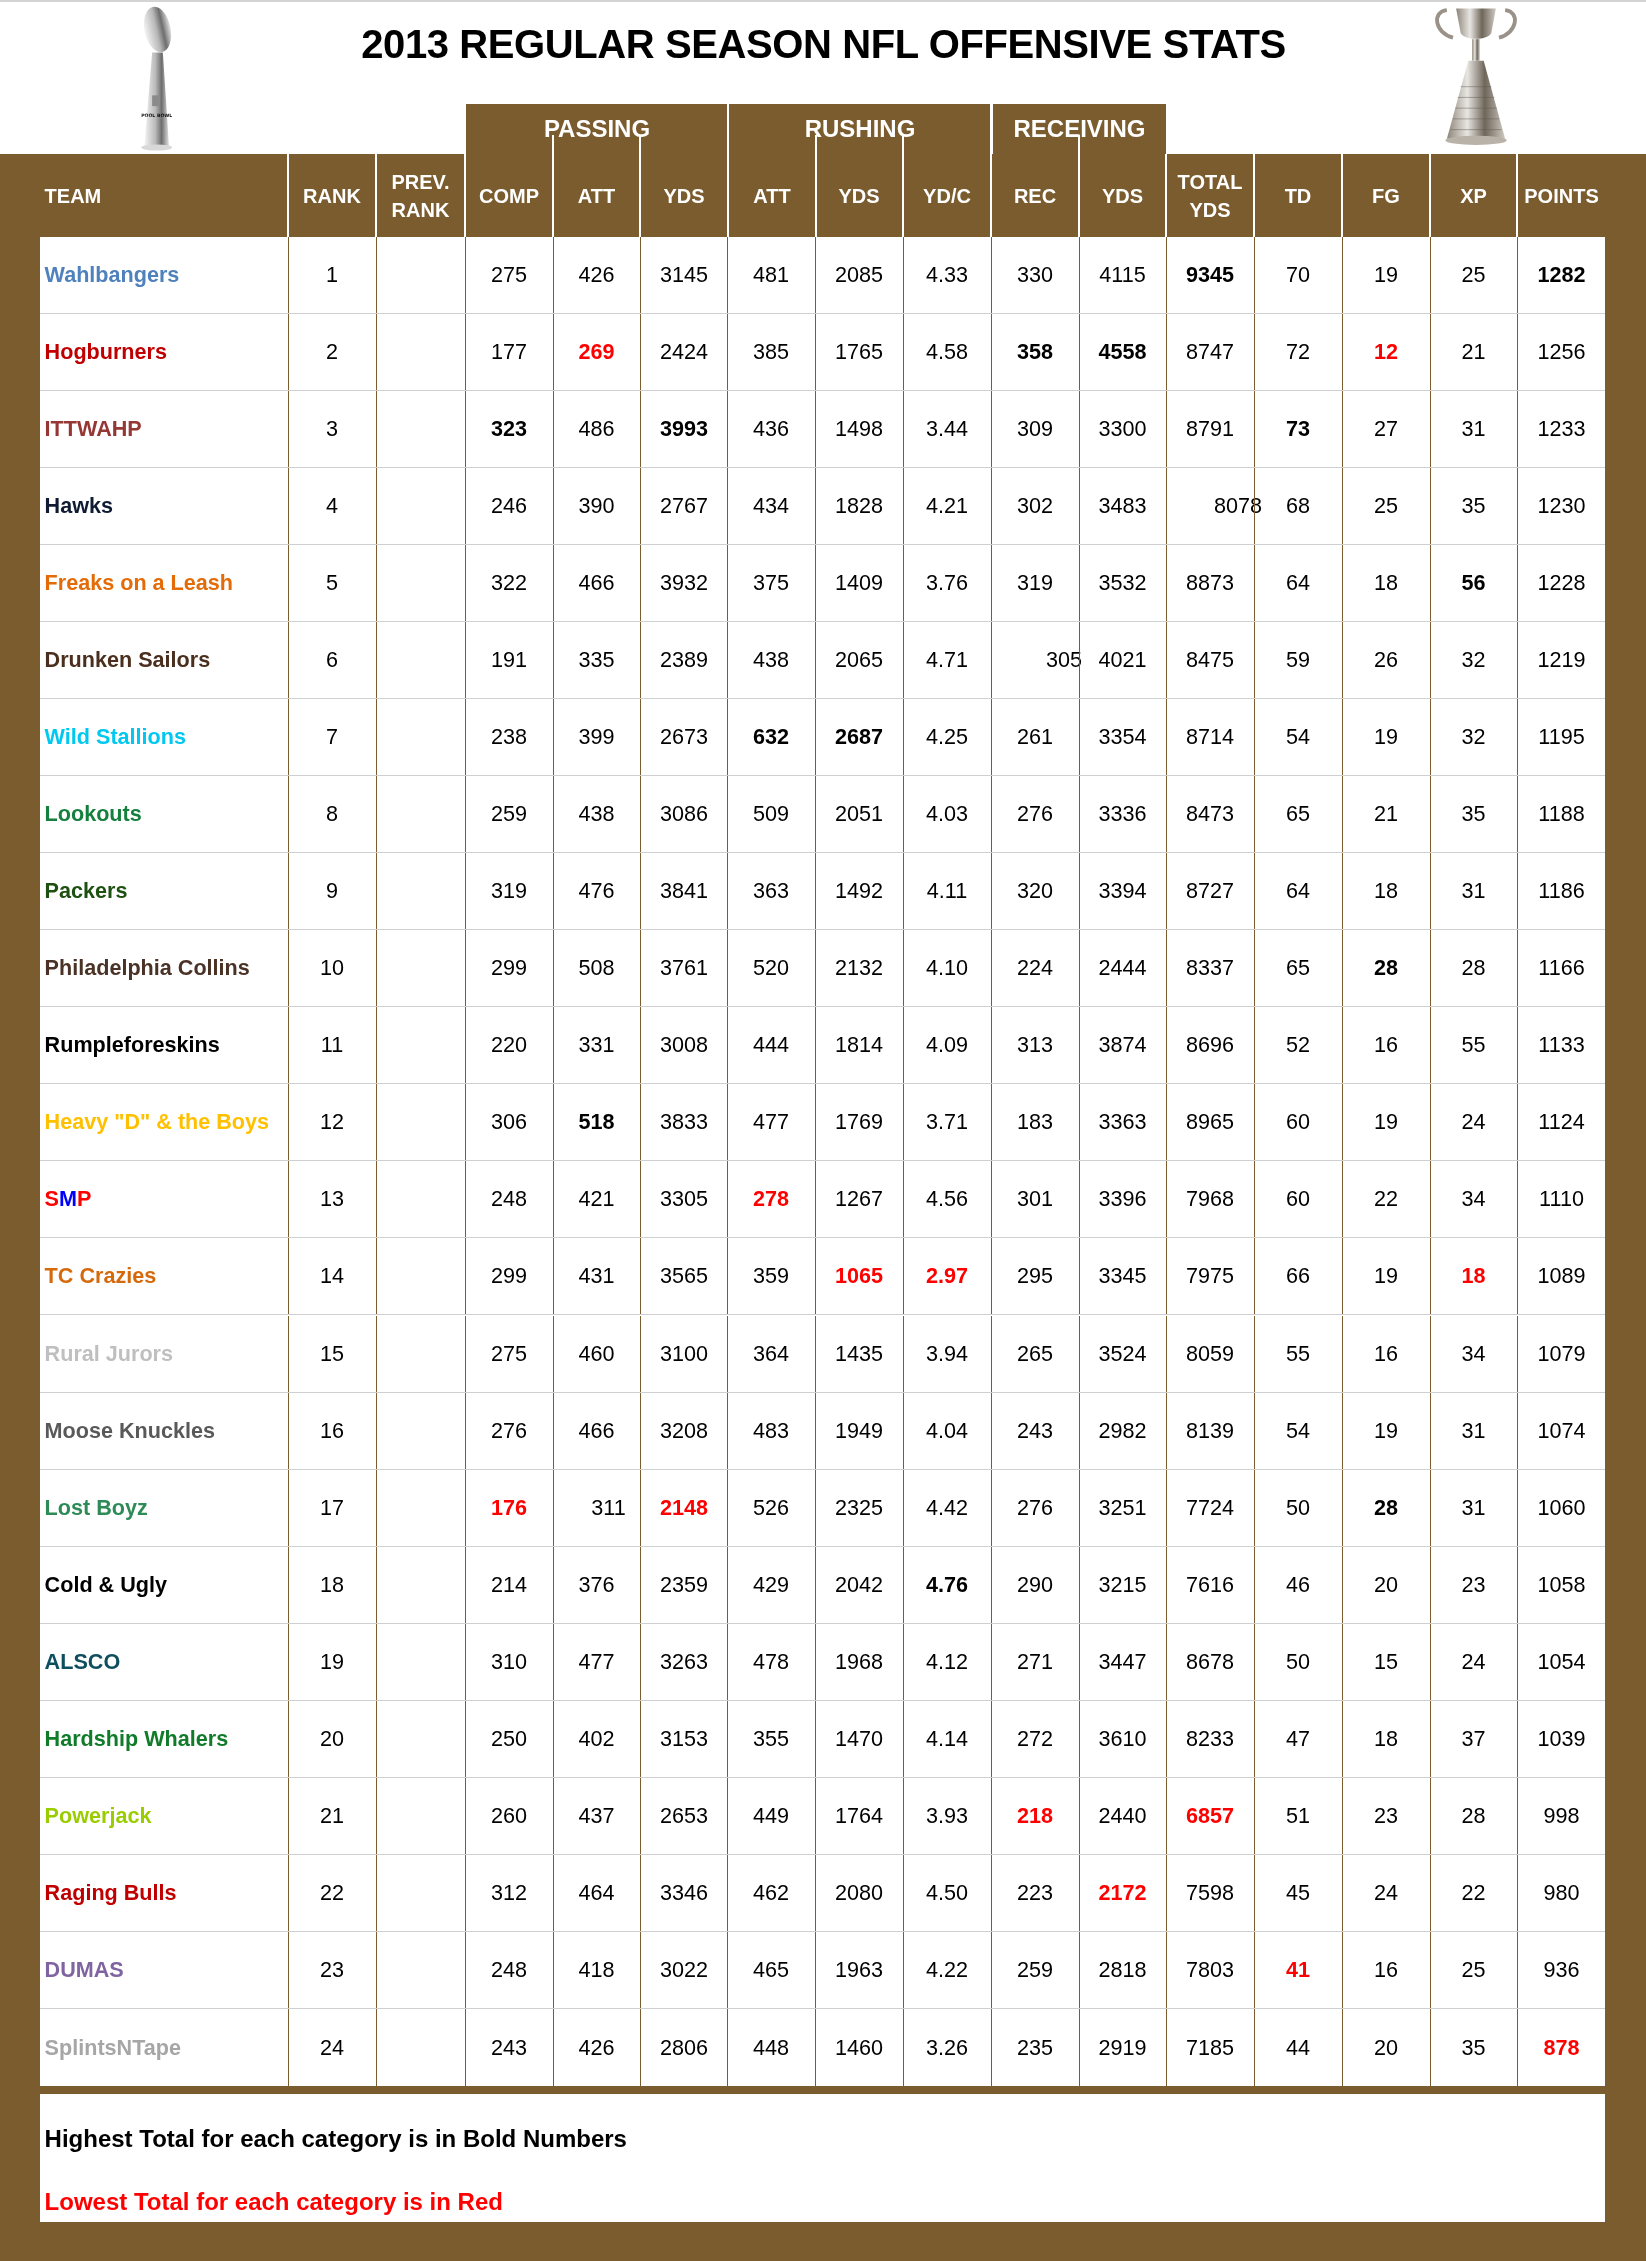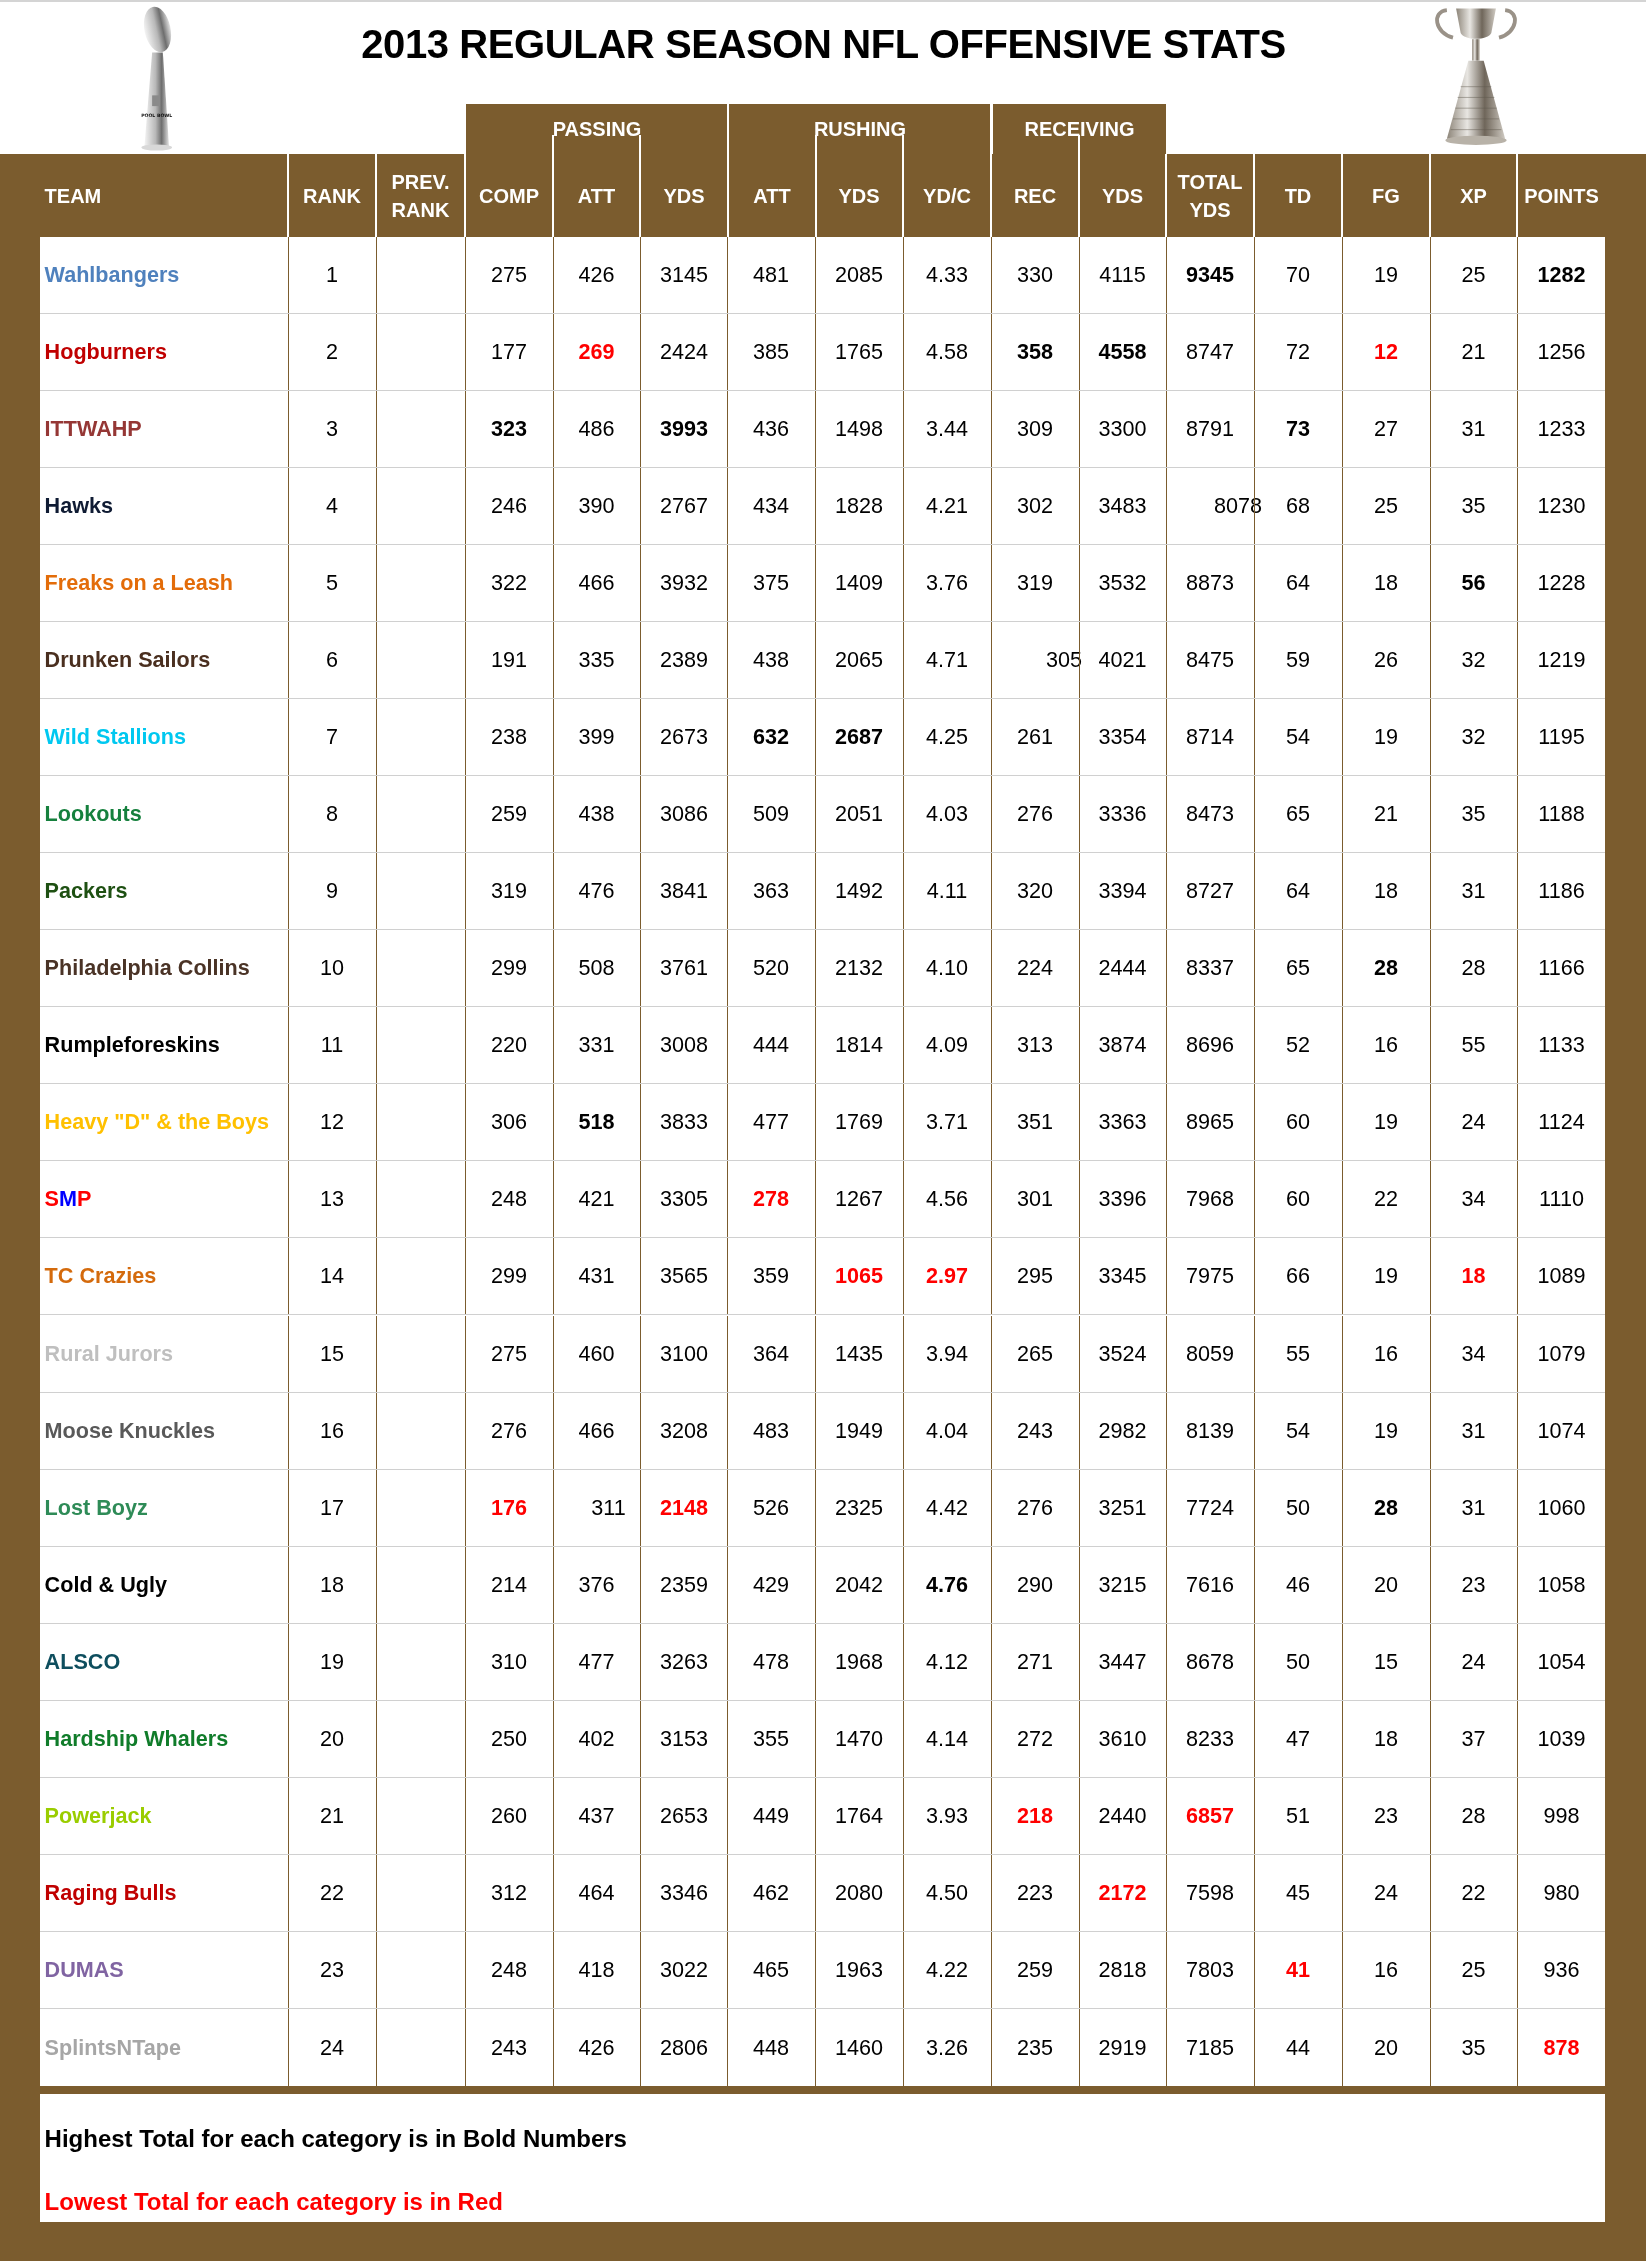--- a/index.html
+++ b/index.html
@@ -16,21 +16,21 @@
   .trophy { position: absolute; }
   .trophy-left { left: 123px; top: 3.1px; width: 69px; height: 151px; }
   .trophy-right { left: 1430px; top: 1.5px; width: 92px; height: 151px; }
 
   .brown { background: #7B5C2E; }
   .frame-left { position: absolute; left: 0; top: 154px; width: 40px; height: 2107px; }
   .frame-right { position: absolute; left: 1605px; top: 154px; width: 42px; height: 2107px; }
   .frame-bottom { position: absolute; left: 0; top: 2222px; width: 1647px; height: 39px; }
   .frame-sep { position: absolute; left: 0; top: 2086px; width: 1647px; height: 8.5px; }
 
-  .group-band { position: absolute; top: 104px; height: 50px; color: #fff; font-weight: bold; font-size: 20px;
+  .group-band { position: absolute; top: 104px; height: 50px; color: #fff; font-weight: bold; font-size: 24px;
     display: flex; align-items: center; justify-content: center; text-align: right; }
   .header-row { position: absolute; left: 0; top: 154px; width: 1647px; height: 83px; }
   .hcell { position: absolute; top: 154px; height: 83px; color: #fff; font-weight: bold; font-size: 20px;
     display: flex; align-items: center; justify-content: center; text-align: center; line-height: 28px; }
   .hcell.left { justify-content: flex-start; padding-left: 4.6px; box-sizing: border-box; }
   .hdiv { position: absolute; width: 1.5px; background: #ffffff; }
 
   .grid { position: absolute; left: 40px; top: 237px; width: 1565px; height: 1849px; background: #fff; }
   .row { position: absolute; left: 0; width: 1565px; height: 77px; border-bottom: 1.5px solid #d0d0d0; box-sizing: border-box; }
   .row:last-child { border-bottom: none; }
@@ -512,21 +512,21 @@
     <div class="row" style="top: 847px; height: 77px;">
       <div class="cell team" style="left: 0px; width: 248px; color: rgb(255, 192, 0);">Heavy "D" &amp; the Boys</div>
       <div class="cell" style="left: 248px; width: 88px;">12</div>
       <div class="cell" style="left: 336px; width: 89px;"></div>
       <div class="cell" style="left: 425px; width: 88px;">306</div>
       <div class="cell b" style="left: 513px; width: 87px;">518</div>
       <div class="cell" style="left: 600px; width: 88px;">3833</div>
       <div class="cell" style="left: 687px; width: 88px;">477</div>
       <div class="cell" style="left: 775px; width: 88px;">1769</div>
       <div class="cell" style="left: 863px; width: 88px;">3.71</div>
-      <div class="cell" style="left: 951px; width: 88px;">351</div>
+      <div class="cell" style="left: 951px; width: 88px;">183</div>
       <div class="cell" style="left: 1039px; width: 87px;">3363</div>
       <div class="cell" style="left: 1126px; width: 88px;">8965</div>
       <div class="cell" style="left: 1214px; width: 88px;">60</div>
       <div class="cell" style="left: 1302px; width: 88px;">19</div>
       <div class="cell" style="left: 1390px; width: 87px;">24</div>
       <div class="cell" style="left: 1477px; width: 89px;">1124</div>
       <div class="vline" style="left: 248px;"></div>
       <div class="vline" style="left: 336px;"></div>
       <div class="vline" style="left: 425px;"></div>
       <div class="vline" style="left: 513px;"></div>

